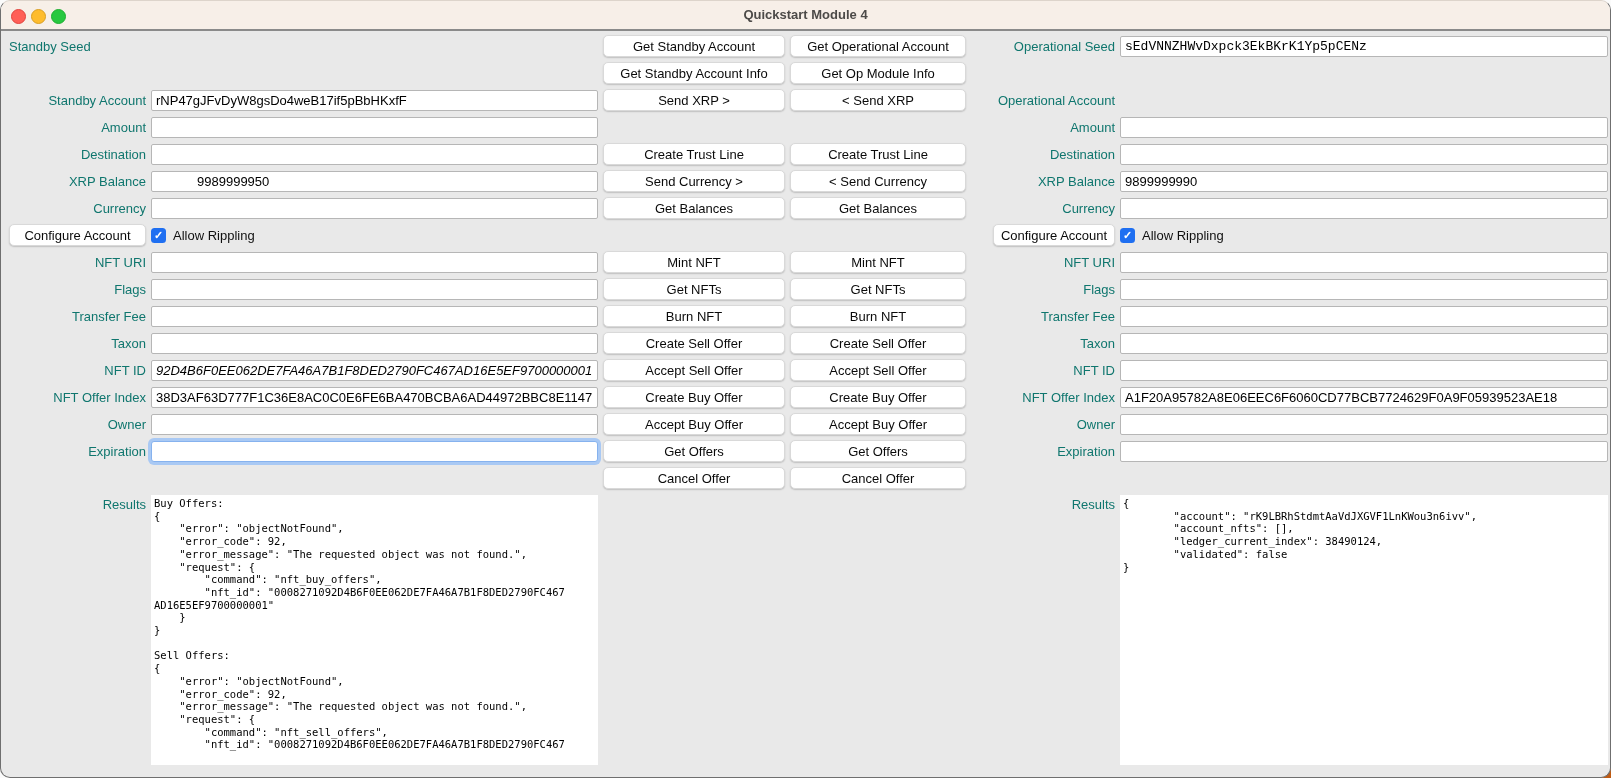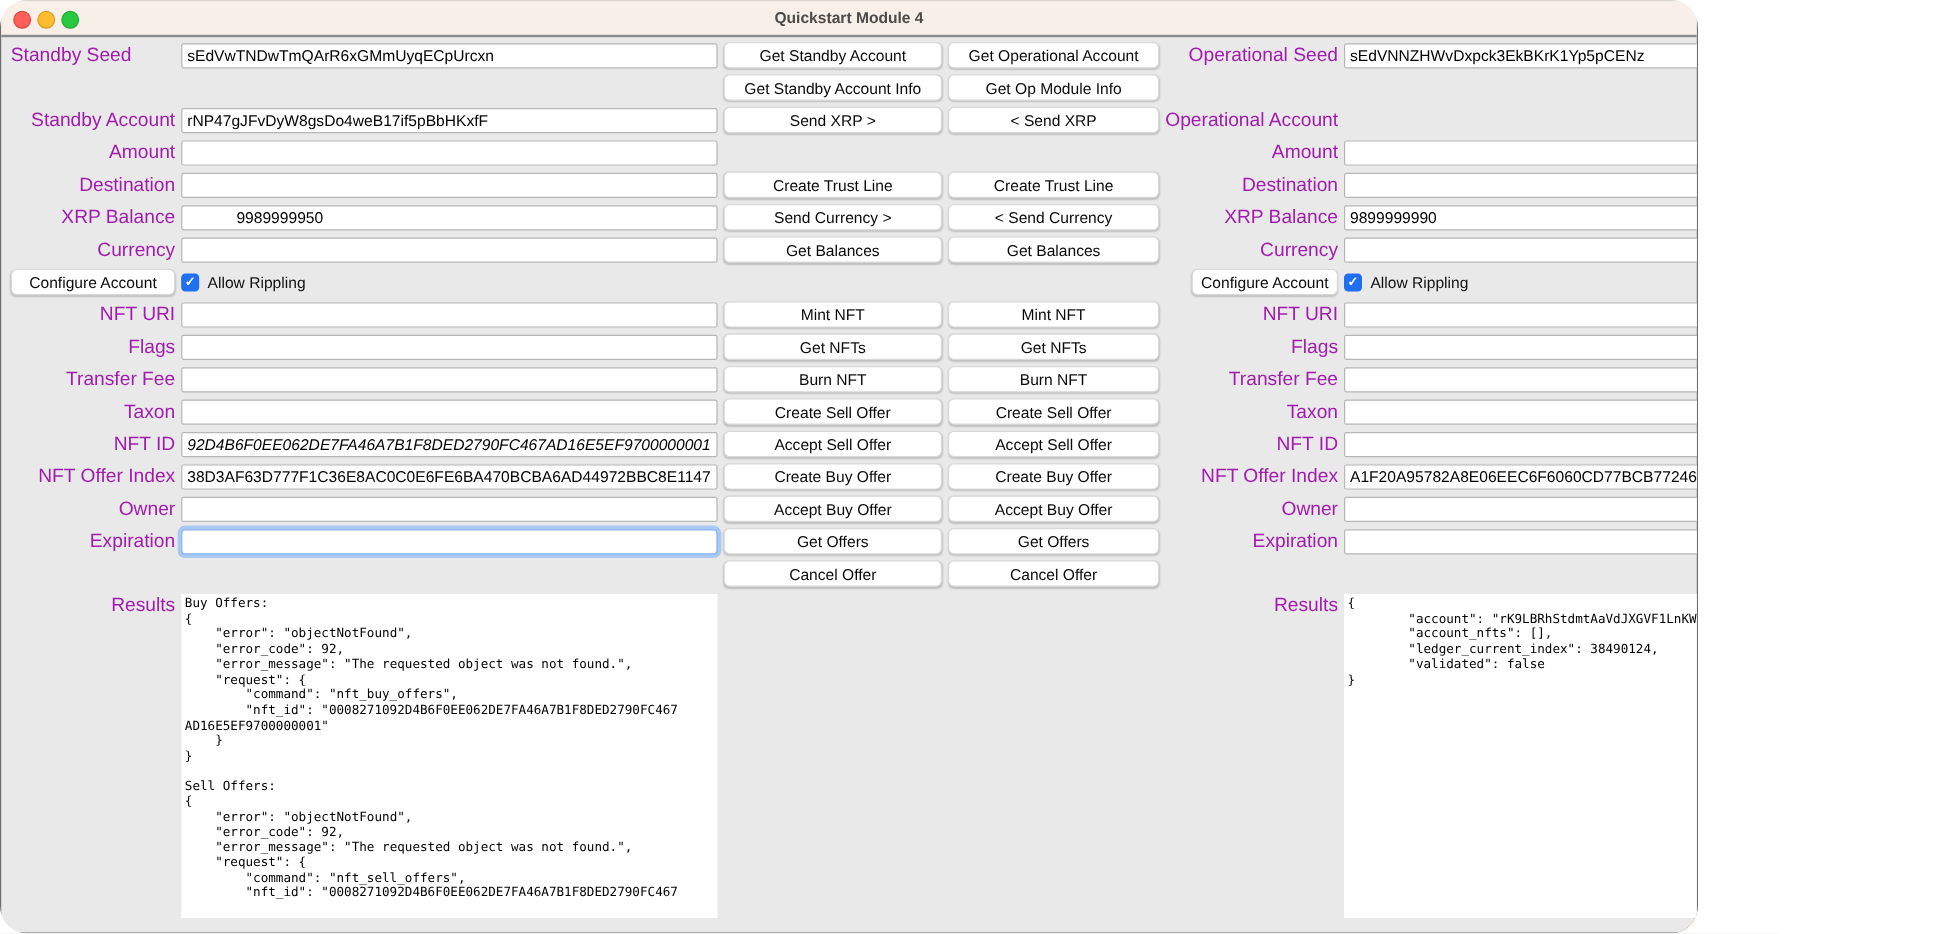--- a/index.html
+++ b/index.html
@@ -1,31 +1,31 @@
 <!DOCTYPE html>
 <html><head>
 <meta charset="utf-8">
 <style>
   html,body{margin:0;padding:0;}
   body{font-family:"Liberation Sans",sans-serif;background:#ffffff;}
-  .stage{position:relative;width:1415px;height:778px;background:#fbfbfb;overflow:hidden;border-radius:23px;}
+  .stage{position:relative;width:1611px;height:778px;background:#fbfbfb;overflow:hidden;}
   .corner-orange{position:absolute;right:0;bottom:0;width:18px;height:18px;background:#c05a11;}
   .window{position:absolute;inset:0;border:1px solid #6f6f6f;border-top-color:#ddd4cb;
           border-radius:10px;background:#e9e9e9;overflow:hidden;box-sizing:border-box;}
   .titlebar{position:relative;height:28px;background:#f7efe8;border-bottom:2px solid #8a8a8a;}
   .title{text-align:center;font-size:13px;font-weight:bold;color:#4c4a48;line-height:28px;}
   .tl{position:absolute;top:8px;width:13px;height:13px;border-radius:50%;}
   .tl.red{left:10px;background:#ff5f57;border:0.5px solid #e0443e;}
   .tl.yellow{left:30px;background:#febc2e;border:0.5px solid #d89e24;}
   .tl.green{left:50px;background:#28c840;border:0.5px solid #1eae31;}
   .content{display:grid;box-sizing:border-box;
            grid-template-columns:137px 447px 182px 176px 144px 488px;
            grid-template-rows:repeat(17,27px) 1fr;
            column-gap:5px;padding:2px 0 0 8px;height:746px;}
-  .lbl{font-size:16px;color:#a21caf;line-height:27px;text-align:right;white-space:nowrap;overflow:hidden;}
+  .lbl{font-size:13px;color:#0f766e;line-height:27px;text-align:right;white-space:nowrap;overflow:hidden;}
   .lbl.left-align{text-align:left;}
   .lbl.top{line-height:25px;align-self:start;}
   .inp{height:21px;margin-top:3px;box-sizing:border-box;border:1px solid #b6b6b6;border-radius:2px;
        background:#fff;padding:0 4px;font-family:"Liberation Sans",sans-serif;font-size:13px;color:#000;width:100%;}
   .inp.focused{border:1px solid #86b2ee;box-shadow:0 0 0 3px #a9c9f4;border-radius:3px;}
   .btn{height:22px;margin-top:2px;box-sizing:border-box;background:#ffffff;border:1px solid #d9d9d9;
        border-radius:5px;font-family:"Liberation Sans",sans-serif;font-size:13px;color:#0a0a0a;
        box-shadow:0 1px 1.5px rgba(0,0,0,0.18);width:100%;}
   .btn-cfg-right{width:122px;justify-self:end;}
   .cbrow{display:flex;align-items:center;gap:7px;line-height:27px;}
@@ -46,21 +46,20 @@
     <div class="titlebar">
       <span class="tl red"></span>
       <span class="tl yellow"></span>
       <span class="tl green"></span>
       <div class="title">Quickstart Module 4</div>
     </div>
 
     <div class="content">
 
       <div class="lbl left-align" style="grid-row:1;grid-column:1">Standby Seed</div>
-      <input class="inp" style="grid-area: 1 / 2;" type="text" value="sEdVwTNDwTmQArR6xGMmUyqECpUrcxn">
 
       <div class="lbl" style="grid-row:3;grid-column:1">Standby Account</div>
       <input class="inp" style="grid-area: 3 / 2;" type="text" value="rNP47gJFvDyW8gsDo4weB17if5pBbHKxfF">
 
       <div class="lbl" style="grid-row:4;grid-column:1">Amount</div>
       <input class="inp" style="grid-area: 4 / 2;" type="text" value="">
 
       <div class="lbl" style="grid-row:5;grid-column:1">Destination</div>
       <input class="inp" style="grid-area: 5 / 2;" type="text" value="">
 
@@ -148,21 +147,21 @@
       <button class="btn" style="grid-row:10;grid-column:4">Get NFTs</button>
       <button class="btn" style="grid-row:11;grid-column:4">Burn NFT</button>
       <button class="btn" style="grid-row:12;grid-column:4">Create Sell Offer</button>
       <button class="btn" style="grid-row:13;grid-column:4">Accept Sell Offer</button>
       <button class="btn" style="grid-row:14;grid-column:4">Create Buy Offer</button>
       <button class="btn" style="grid-row:15;grid-column:4">Accept Buy Offer</button>
       <button class="btn" style="grid-row:16;grid-column:4">Get Offers</button>
       <button class="btn" style="grid-row:17;grid-column:4">Cancel Offer</button>
 
       <div class="lbl" style="grid-row:1;grid-column:5">Operational Seed</div>
-      <input class="inp" style="grid-area: 1 / 6;" type="text" value="sEdVNNZHWvDxpck3EkBKrK1Yp5pCENz">
+      <input class="inp" style="grid-area: 1 / 6; font-family: Liberation Mono, monospace;" type="text" value="sEdVNNZHWvDxpck3EkBKrK1Yp5pCENz">
 
       <div class="lbl" style="grid-row:3;grid-column:5">Operational Account</div>
 
       <div class="lbl" style="grid-row:4;grid-column:5">Amount</div>
       <input class="inp" style="grid-area: 4 / 6;" type="text" value="">
 
       <div class="lbl" style="grid-row:5;grid-column:5">Destination</div>
       <input class="inp" style="grid-area: 5 / 6;" type="text" value="">
 
       <div class="lbl" style="grid-row:6;grid-column:5">XRP Balance</div>

